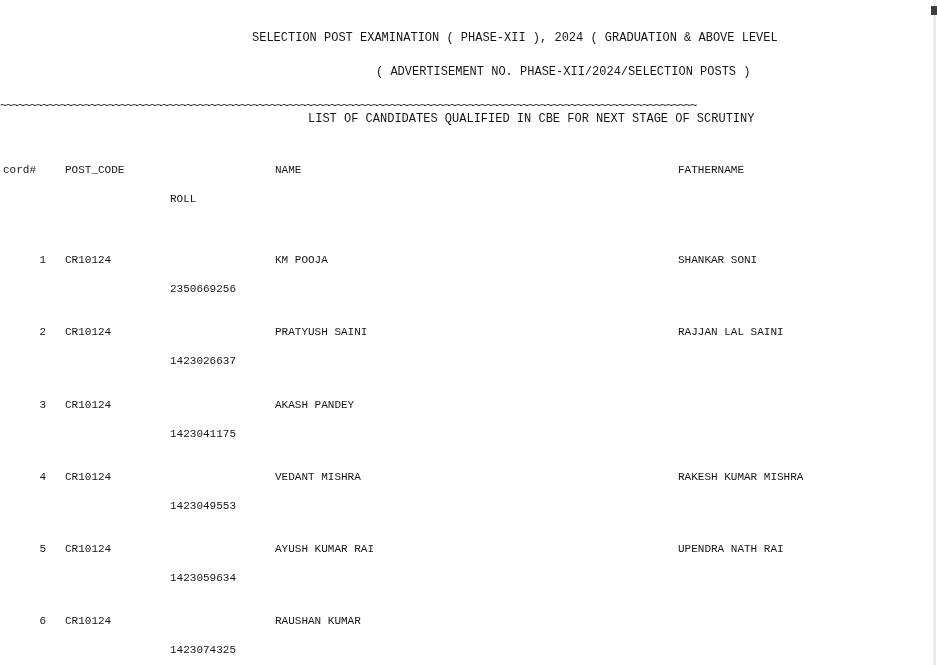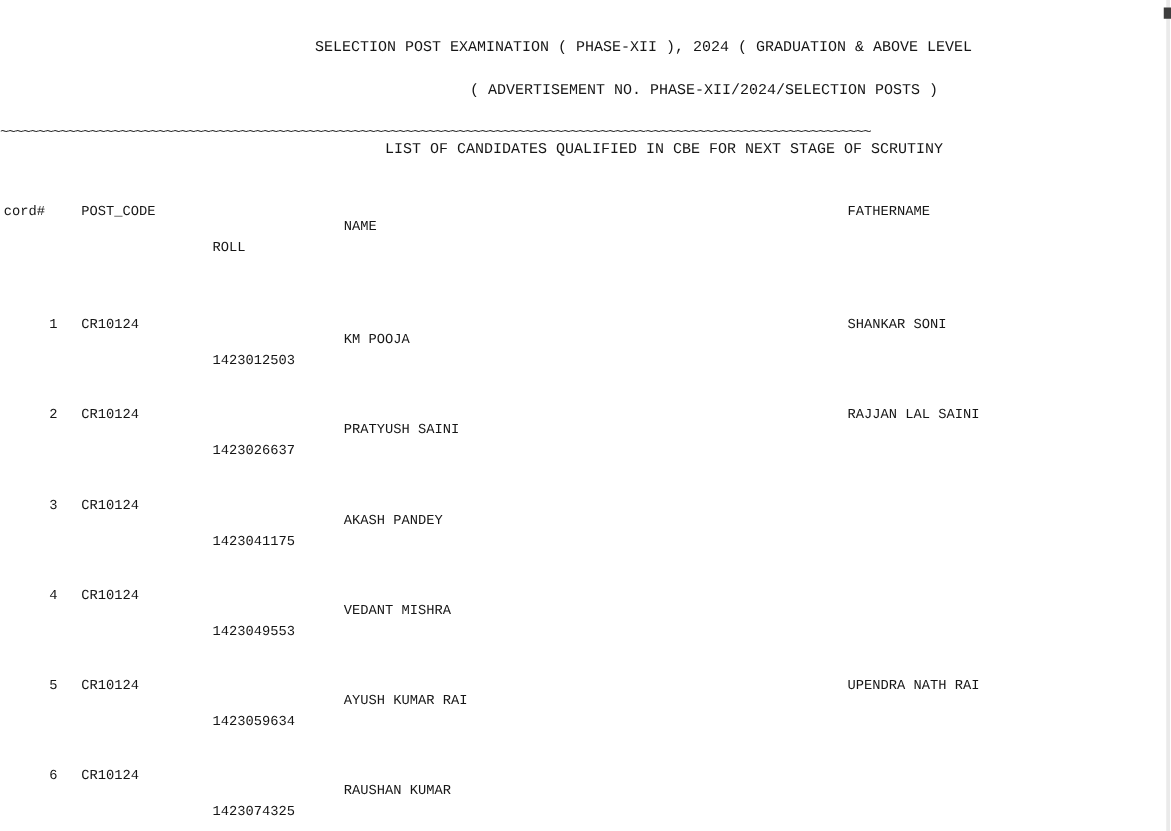--- a/index.html
+++ b/index.html
@@ -15,21 +15,21 @@
   #title-line2{left:376px;top:63px;}
   #title-line3{left:308px;top:81px;margin-top:29px;}
   #separator{left:0;top:97px;width:928px;overflow:hidden;letter-spacing:-1.2px;color:#262626;}
   #table-area{left:0;top:121px;width:930px;}
   .trow{position:relative;height:18.2px;width:930px;}
   .cell{position:absolute;top:4px;white-space:pre;font-size:11px;line-height:18.2px;}
   .c-rec{left:0;width:46px;text-align:right;}
   .c-rec-header{left:3px;text-align:left;width:60px;}
   .c-post{left:65px;}
   .c-roll{left:170px;margin-top:29px;}
-  .c-name{left:275px;margin-top:12px;}
+  .c-name{left:275px;}
   .c-father{left:678px;}
   
   #scrollbar-track{position:absolute;left:933px;top:0;width:3px;height:665px;background:#eaeaea;}
   #scrollbar-thumb{position:absolute;left:931px;top:6px;width:6px;height:9px;background:#3d3d3d;}
 </style>
 </head>
 <body>
 
 <div id="title-line1" class="abs doc-text">SELECTION POST EXAMINATION ( PHASE-XII ), 2024 ( GRADUATION &amp; ABOVE LEVEL</div>
 <div id="title-line2" class="abs doc-text">( ADVERTISEMENT NO. PHASE-XII/2024/SELECTION POSTS )</div>
@@ -42,21 +42,21 @@
     <span class="cell c-rec c-rec-header">cord#</span>
     <span class="cell c-post">POST_CODE</span>
     <span class="cell c-roll">ROLL</span>
     <span class="cell c-name">NAME</span>
     <span class="cell c-father">FATHERNAME</span>
   </div>
   <div id="rows-container">
   <div class="trow">
     <span class="cell c-rec">1</span>
     <span class="cell c-post">CR10124</span>
-    <span class="cell c-roll">1423012503</span>
+    <span class="cell c-roll">2350669256</span>
     <span class="cell c-name">KM POOJA</span>
     <span class="cell c-father">SHANKAR SONI</span>
   </div>
 
   <div class="trow">
     <span class="cell c-rec">2</span>
     <span class="cell c-post">CR10124</span>
     <span class="cell c-roll">1423026637</span>
     <span class="cell c-name">PRATYUSH SAINI</span>
     <span class="cell c-father">RAJJAN LAL SAINI</span>
@@ -67,20 +67,21 @@
     <span class="cell c-post">CR10124</span>
     <span class="cell c-roll">1423041175</span>
     <span class="cell c-name">AKASH PANDEY</span>
   </div>
 
   <div class="trow">
     <span class="cell c-rec">4</span>
     <span class="cell c-post">CR10124</span>
     <span class="cell c-roll">1423049553</span>
     <span class="cell c-name">VEDANT MISHRA</span>
+    <span class="cell c-father">RAKESH KUMAR MISHRA</span>
   </div>
 
   <div class="trow">
     <span class="cell c-rec">5</span>
     <span class="cell c-post">CR10124</span>
     <span class="cell c-roll">1423059634</span>
     <span class="cell c-father">UPENDRA NATH RAI</span>
     <span class="cell c-name">AYUSH KUMAR RAI</span>
   </div>
 

